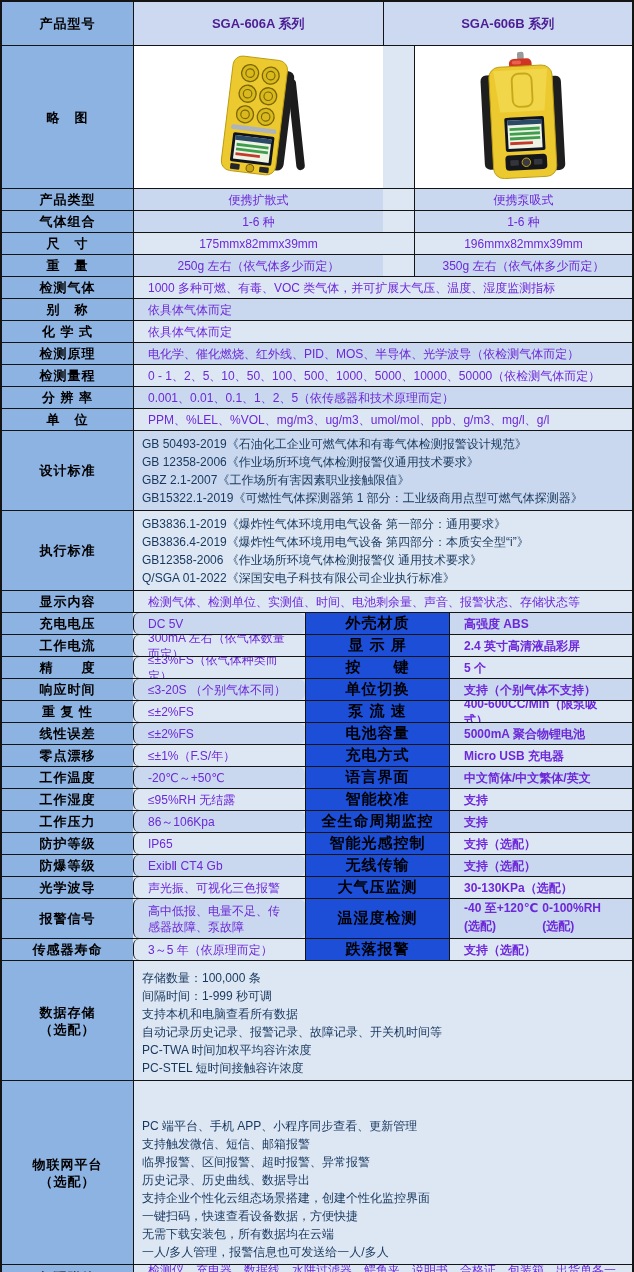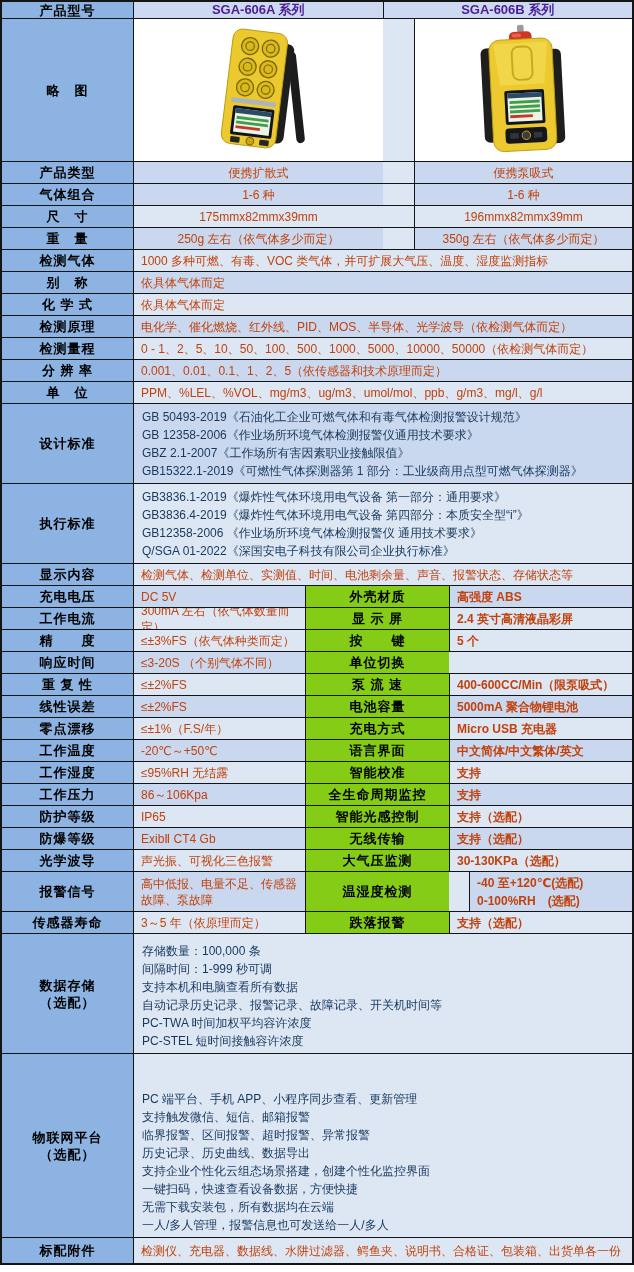--- a/index.html
+++ b/index.html
@@ -23,64 +23,64 @@
     width: 131px;
     background: #8db3e2;
     display: flex; flex-direction: column;
     align-items: center; justify-content: center;
     text-align: center;
     font-weight: bold; font-size: 13px; color: #000;
     line-height: 17px; letter-spacing: 1px;
   }
   .qlab {
     width: 144px;
-    background: #84cc16;
+    background: #1d4ed8;
     display: flex; align-items: center; justify-content: center;
     text-align: center;
-    font-weight: bold; font-size: 13px; color: #000; letter-spacing: 1px;
+    font-weight: bold; font-size: 15px; color: #000; letter-spacing: 1px;
   }
 
   
   .hval {
     flex: 1;
     background: #ccd9f0;
     display: flex; align-items: center; justify-content: center;
     font-weight: bold; font-size: 13px; color: #4c1d95;
   }
 
   
   .val {
     display: flex; align-items: center;
-    font-size: 12px; color: #c2410c;
-    padding: 0 7px; line-height: 16px;
+    font-size: 12px; color: #6d28d9;
+    padding: 0 14px; line-height: 16px;
   }
   .center { justify-content: center; }
   .vA { width: 250px; }
   .vB { flex: 1; margin-left: 31px; }
-  .q1 { width: 172px; }
+  .q1 { width: 172px; border-radius: 6px; }
   .q2 { flex: 1; font-weight: bold; }
   .spanval { flex: 1; }
 
   
   .ml {
     flex: 1; display: flex; flex-direction: column;
     justify-content: flex-end; align-items: flex-start;
     font-size: 12px; color: #17375d; padding: 3px 8px;
   }
   .ml div { line-height: 18px; white-space: nowrap; }
-  .stack { display:flex; flex-direction:column; justify-content:center; align-items:flex-start;margin-left:20px; }
+  .stack { display:flex; flex-direction:row; justify-content:center; align-items:flex-start; }
   .stack div { line-height: 18px; }
 
   
   .light { background: #dde7f4; }
   .mid   { background: #c9d8ee; }
   .white { background: #ffffff; }
 
   
-  .h27  { height: 16px; }
+  .h27  { height: 43px; }
   .h143 { height: 143px; }
   .h22  { height: 22px; }
   .h80  { height: 80px; }
   .h40  { height: 40px; }
   .h120 { height: 120px; }
   .h184 { height: 184px; }
   .h26  { height: 26px; }
 
   .imgcell { display:flex; align-items:center; justify-content:center; }
 </style>
@@ -251,20 +251,21 @@
   <div class="row h22">
     <div class="cell cfirst lab">精　　度</div>
     <div class="cell q1 val light">≤±3%FS（依气体种类而定）</div>
     <div class="cell qlab">按　　键</div>
     <div class="cell q2 val light">5 个</div>
   </div>
   <div class="row h22">
     <div class="cell cfirst lab">响应时间</div>
     <div class="cell q1 val mid">≤3-20S （个别气体不同）</div>
     <div class="cell qlab">单位切换</div>
+    <div class="cell q2 val mid">支持（个别气体不支持）</div>
   </div>
   <div class="row h22">
     <div class="cell cfirst lab">重 复 性</div>
     <div class="cell q1 val light">≤±2%FS</div>
     <div class="cell qlab">泵 流 速</div>
     <div class="cell q2 val light">400-600CC/Min（限泵吸式）</div>
   </div>
   <div class="row h22">
     <div class="cell cfirst lab">线性误差</div>
     <div class="cell q1 val mid">≤±2%FS</div>

